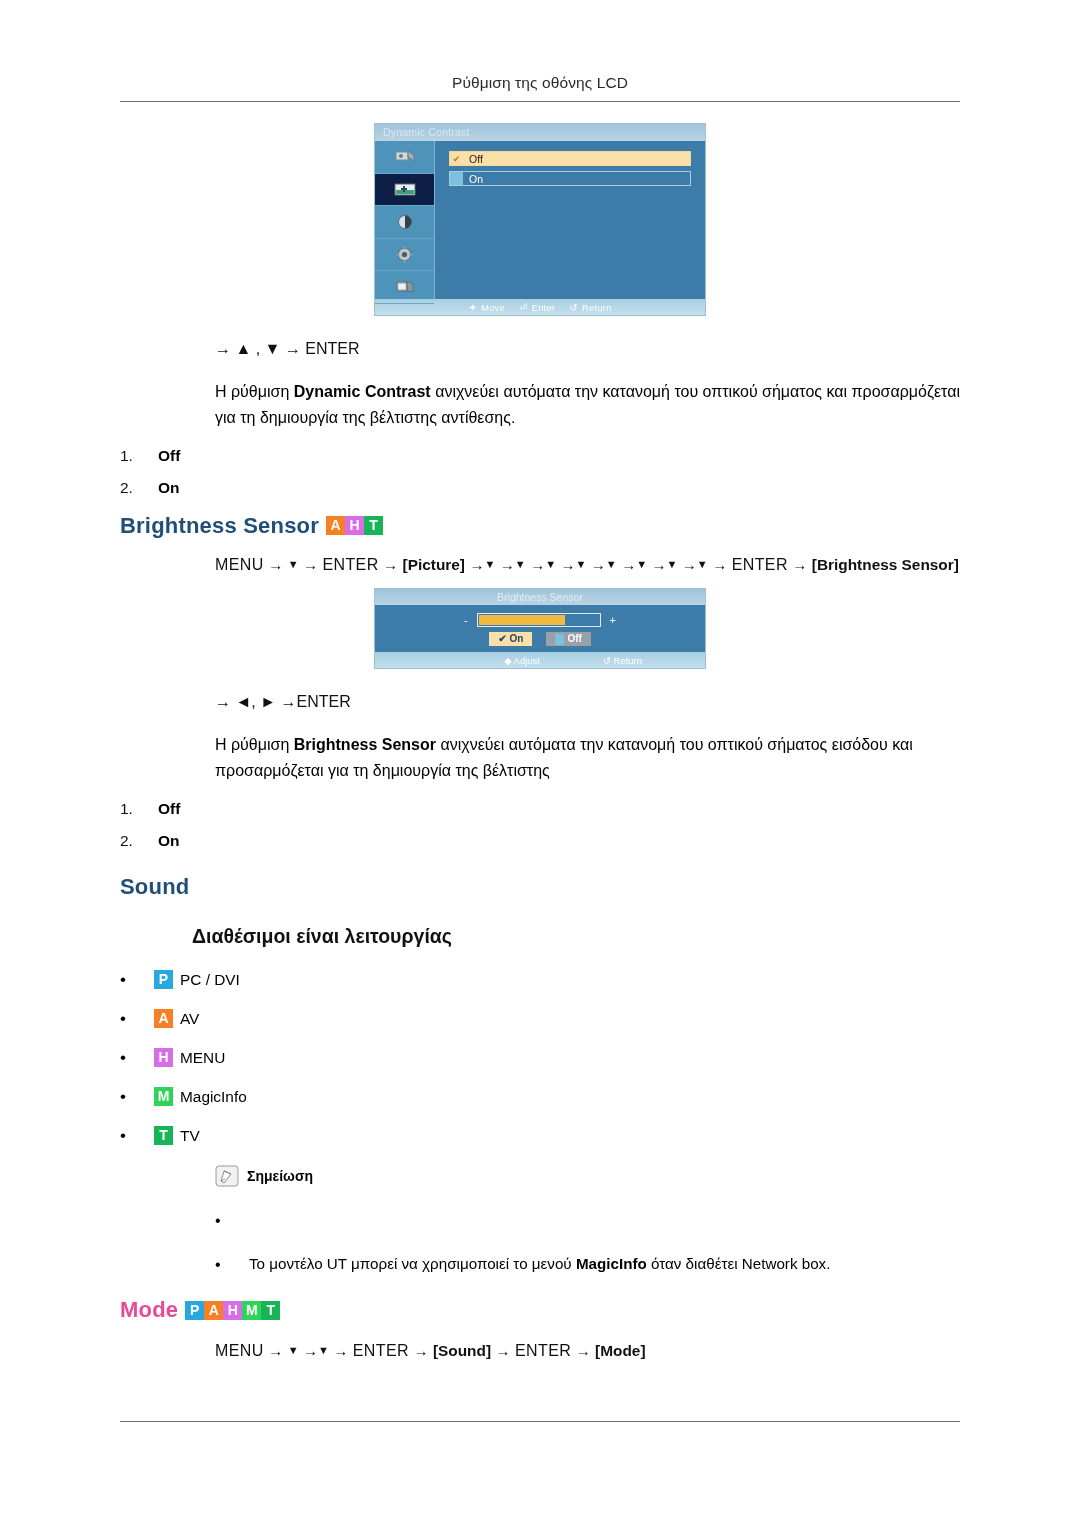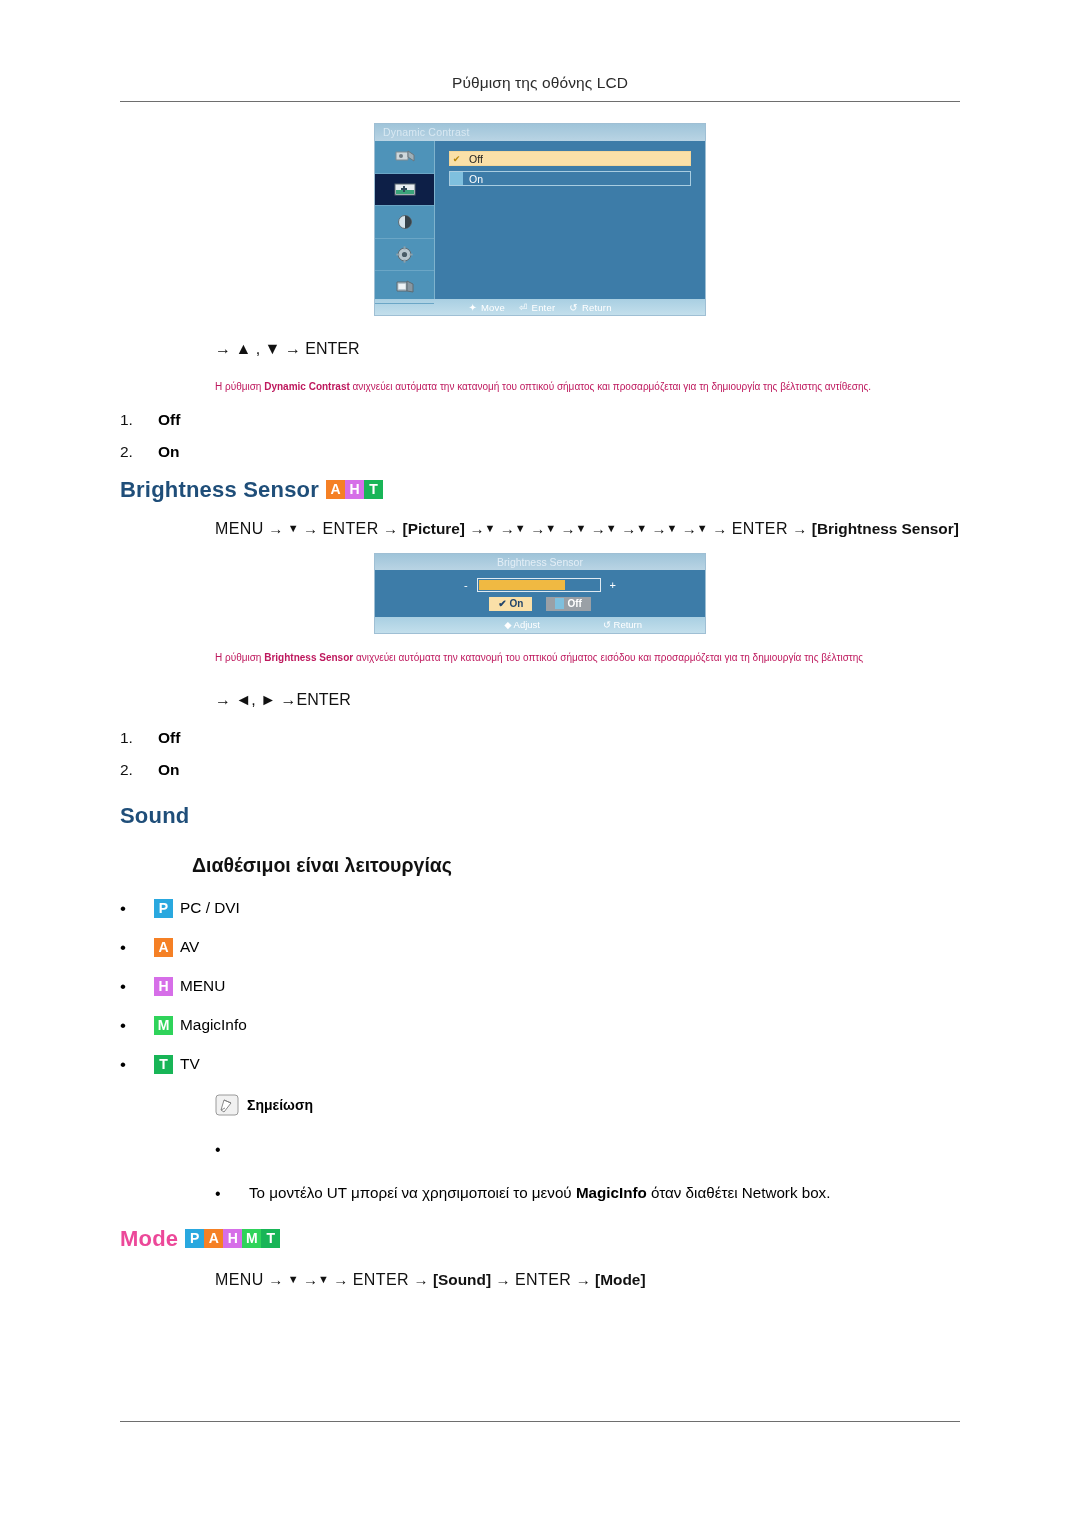--- a/index.html
+++ b/index.html
@@ -58,24 +58,24 @@
   }
   h2.section-title.blue { color: #1f4e79; }
   h3.sub-title {
     font-size: 19.5px;
     font-weight: bold;
     margin: 0;
     color: #111;
   }
 
   .para {
-    font-size: 10px;
+    font-size: 16px;
     line-height: 1.62;
     text-align: justify;
-    color: #be185d;
+    color: #000000;
   }
   .para b { font-weight: bold; }
 
   .nav-line {
     font-size: 16px;
     line-height: 1.55;
     color: #111;
   }
   .nav-line .kw { font-weight: normal; letter-spacing: 0.4px; }
   .nav-line .bracket { font-weight: bold; font-size: 15.4px; }
@@ -438,26 +438,26 @@
           <span>Adjust</span>
         </span>
         <span class="right">
           <span>↺</span>
           <span>Return</span>
         </span>
       </div>
     </div>
   </div>
 
+  <div class="indent nav-line" style="margin-top:22px;">
+    <span>→ ◄, ► →ENTER</span>
+  </div>
+
   <div class="indent para" style="margin-top:17px; width:750px; text-align:left;">
     <span>Η ρύθμιση </span><b>Brightness Sensor</b><span> ανιχνεύει αυτόματα την κατανομή του οπτικού σήματος εισόδου και προσαρμόζεται για τη δημιουργία της βέλτιστης</span>
-  </div>
-
-  <div class="indent nav-line" style="margin-top:22px;">
-    <span>→ ◄, ► →ENTER</span>
   </div>
 
   <ol class="numlist indent" style="margin-top:16px;">
     <li>
       <span class="num">1.</span>
       <span>Off</span>
     </li>
     <li>
       <span class="num">2.</span>
       <span>On</span>

